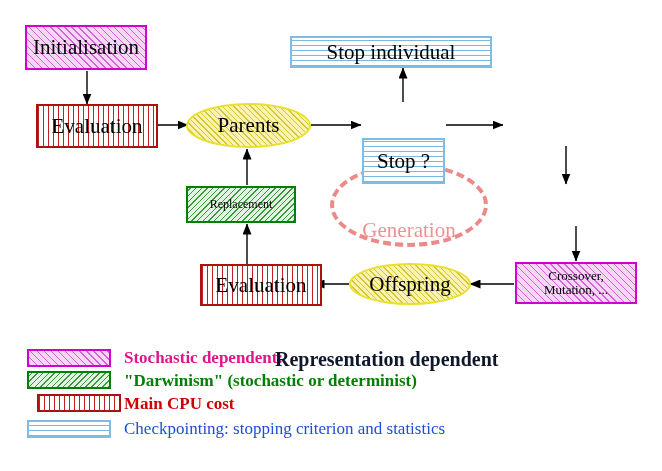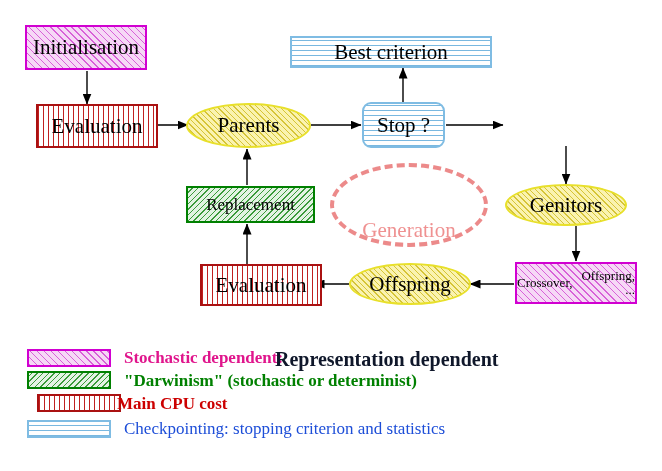--- a/index.html
+++ b/index.html
@@ -33,21 +33,20 @@
     z-index: 3;
   }
   .node .label { position: relative; z-index: 2; }
 
   
   .pat-magenta {
     background-color: #f6d8f6;
     background-image: repeating-linear-gradient(45deg,
         #d861d8 0px, #d861d8 1px, rgba(0,0,0,0) 1px, rgba(0,0,0,0) 5px);
     border: 2px solid #d100d1;
-    text-align: right;
   }
   .pat-green {
     background-color: #e3f3e3;
     background-image: repeating-linear-gradient(-45deg,
         #3a9a3a 0px, #3a9a3a 1px, rgba(0,0,0,0) 1px, rgba(0,0,0,0) 4px);
     border: 2px solid #008000;
   }
   .pat-red {
     background-color: #ffffff;
     background-image: repeating-linear-gradient(90deg,
@@ -61,21 +60,21 @@
         #79b8e0 0px, #79b8e0 1px, rgba(0,0,0,0) 1px, rgba(0,0,0,0) 5px);
     border: 2px solid #7fbce3;
   }
   .pat-yellow-ellipse {
     background-color: #faf3b0;
     background-image: repeating-linear-gradient(45deg,
         #d6c437 0px, #d6c437 1px, rgba(0,0,0,0) 1px, rgba(0,0,0,0) 4px);
     border: 2px solid #e8e02a;
     border-radius: 50%;
   }
-  .rounded { border-radius: 9px; }
+  .rounded { border-radius: 0; margin-top: 36px; }
 
   .dashed-ellipse {
     position: absolute;
     box-sizing: border-box;
     border: 4px dashed #ec8a8a;
     border-radius: 50%;
     display: flex;
     align-items: flex-end;
     justify-content: center;
     color: #ef9191;
@@ -142,55 +141,52 @@
 
   <div class="node pat-yellow-ellipse" style="left:186px; top:103px; width:125px; height:45px; font-size:21px;text-align:right;">
     <span class="label">Parents</span>
   </div>
 
   <div class="node pat-blue rounded" style="left:362px; top:102px; width:83px; height:46px; font-size:21px;">
     <span class="label">Stop ?</span>
   </div>
 
   <div class="node pat-blue" style="left:290px; top:36px; width:202px; height:32px; font-size:21px;">
-    <span class="label">Best criterion</span>
+    <span class="label">Stop individual</span>
   </div>
 
 
-  <div class="node pat-yellow-ellipse" style="left:505px; top:184px; width:122px; height:42px; font-size:21px;">
-    <span class="label">Genitors</span>
-  </div>
 
-  <div class="node pat-magenta" style="left:515px; top:262px; width:122px; height:42px; font-size:13px; ">
+  <div class="node pat-magenta" style="left:515px; top:262px; width:122px; height:42px; font-size:13px; flex-direction:column;">
     <span class="label">Crossover,</span>
-    <span class="label">Offspring, ...</span>
+    <span class="label">Mutation, ...</span>
   </div>
 
   <div class="node pat-yellow-ellipse" style="left:349px; top:263px; width:122px; height:42px; font-size:21px;font-family:Liberation Serif, serif;">
     <span class="label">Offspring</span>
   </div>
 
   <div class="node pat-red" style="left:190px; top:264px; width:122px; height:42px; font-size:21px;">
     <span class="label">Evaluation</span>
   </div>
 
-  <div class="node pat-green" style="left:186px; top:186px; width:129px; height:37px; font-size:17px;">
+  <div class="node pat-green" style="left:186px; top:186px; width:110px; height:37px; font-size:12px;">
     <span class="label">Replacement</span>
   </div>
 
   <div class="dashed-ellipse" style="left:330px; top:163px; width:158px; height:84px; font-size:21px;">
     <span class="label">Generation</span>
   </div>
 
   <div class="legend-swatch pat-magenta" style="left:27px; top:349px; width:84px; height:18px;"></div>
   <div class="legend-text lt-bold" style="left:124px; top:348px; font-size:17px; color:#e0158c;">Stochastic dependent:</div>
   <div class="legend-text lt-bold" style="left:275px; top:348px; font-size:20px; color:#0f172a;">Representation dependent</div>
 
   <div class="legend-swatch pat-green" style="left:27px; top:371px; width:84px; height:18px;"></div>
   <div class="legend-text lt-bold" style="left:124px; top:371px; font-size:17px; color:#008000;">"Darwinism" (stochastic or determinist)</div>
 
   <div class="legend-swatch pat-red" style="left:27px; top:394px; width:84px; height:18px;"></div>
-  <div class="legend-text lt-bold" style="left:117px; top:394px; font-size:17px; color:#cc0000;">Main CPU cost</div>
+  <div class="legend-text lt-bold" style="left:124px; top:394px; font-size:17px; color:#cc0000;">Main CPU cost</div>
 
   <div class="legend-swatch pat-blue" style="left:27px; top:420px; width:84px; height:18px;"></div>
   <div class="legend-text" style="left:124px; top:419px; font-size:17px; color:#1d4ed8;">Checkpointing: stopping criterion and statistics</div>
 
 </div>
 
 </body></html>

